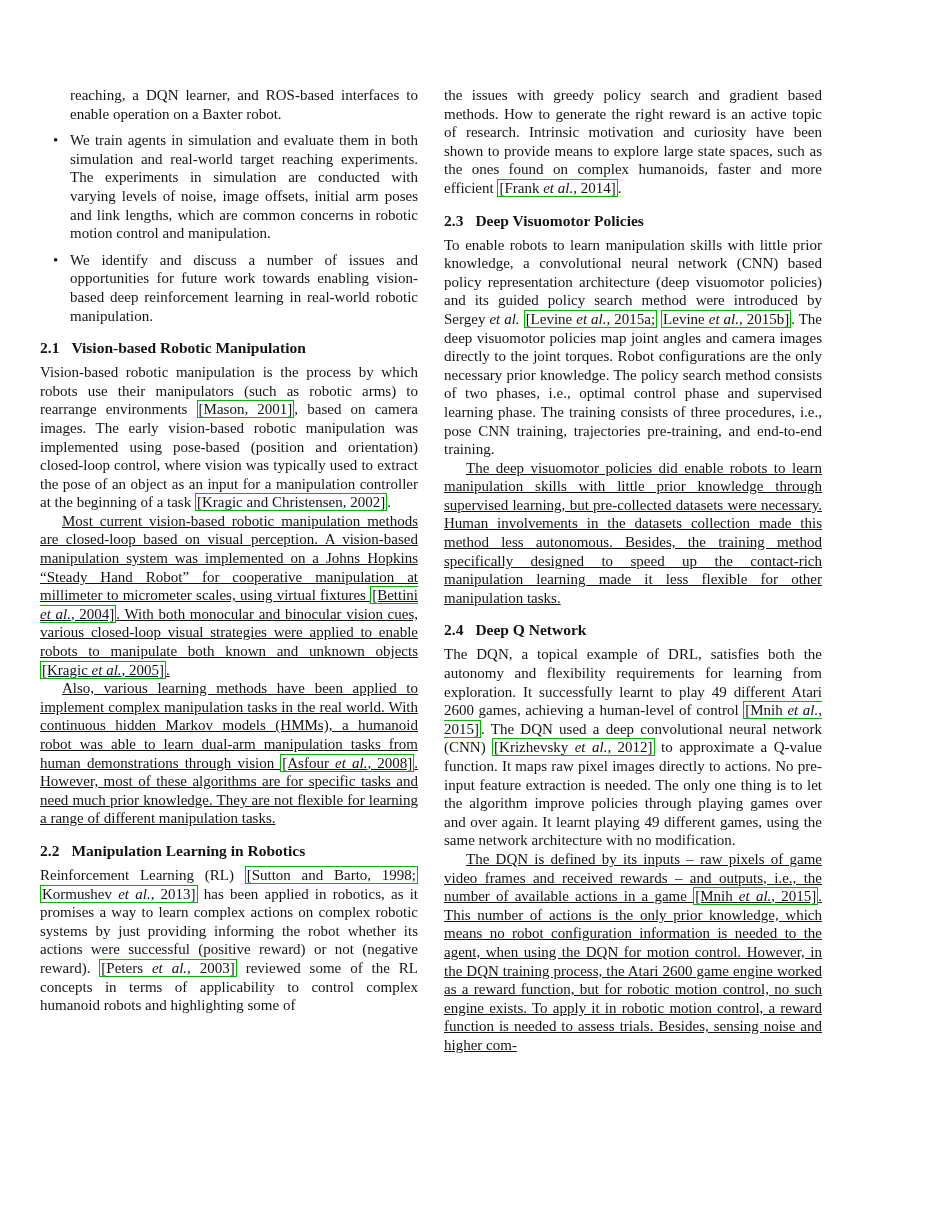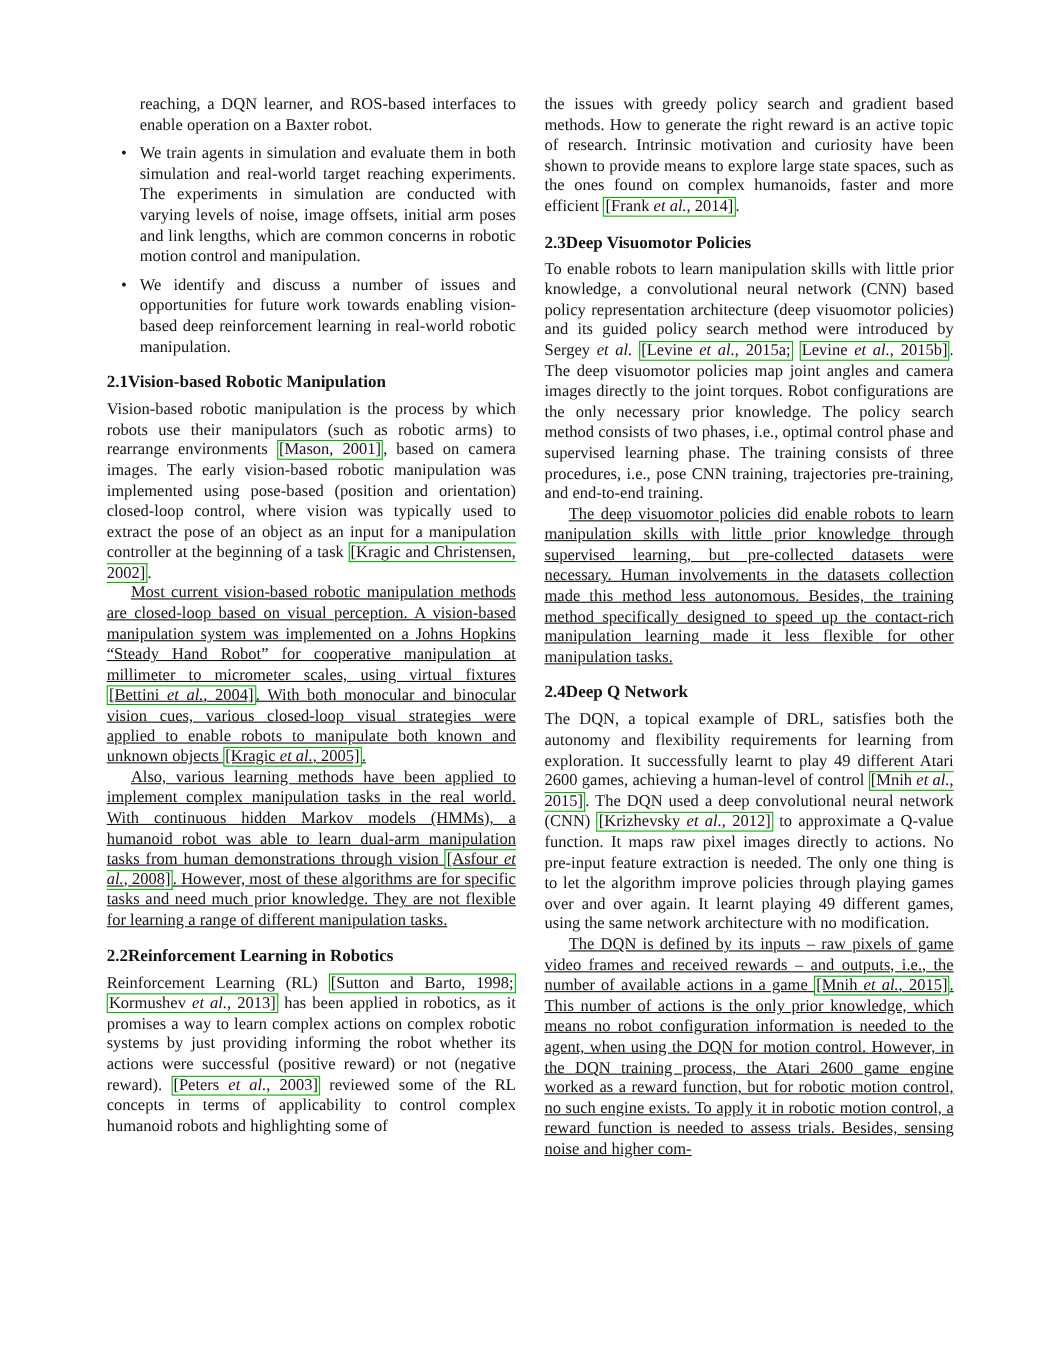--- a/index.html
+++ b/index.html
@@ -11,21 +11,21 @@
     width: 952px;
     height: 1232px;
     overflow: hidden;
     font-family: "Liberation Serif", "DejaVu Serif", serif;
     color: #141414;
   }
   .page {
     box-sizing: border-box;
     width: 952px;
     height: 881px;
-    padding: 86px 85px 40px 97px;
+    padding: 86px 85px 40px 40px;
     display: flex;
     gap: 26px;
   }
   .column {
     width: 378px;
     font-size: 15px;
     line-height: 18.6px;
     text-align: justify;
   }
   .para {
@@ -57,40 +57,40 @@
     line-height: 22px;
   }
   .section-heading .sec-num { margin-right: 14px; }
   .subsection-heading {
     font-size: 15.5px;
     font-weight: bold;
     text-align: left;
     margin: 13px 0 6px 0;
     line-height: 19px;
   }
-  .subsection-heading .sec-num { }
+  .subsection-heading .sec-num { margin-right: 12px; }
   .cite {
     border: 1px solid var(--cite-color, #00b400);
     padding: 0 1px;
   }
   i { font-style: italic; }
 </style>
 </head>
 <body>
 
 <div class="page">
   <div class="column">
       <p class="para cont">reaching, a DQN learner, and ROS-based interfaces to enable operation on a Baxter robot.</p>
       <div class="bullet-item"><span class="bullet-marker">•</span>We train agents in simulation and evaluate them in both simulation and real-world target reaching experiments. The experiments in simulation are conducted with varying levels of noise, image offsets, initial arm poses and link lengths, which are common concerns in robotic motion control and manipulation.</div>
       <div class="bullet-item"><span class="bullet-marker">•</span>We identify and discuss a number of issues and opportunities for future work towards enabling vision-based deep reinforcement learning in real-world robotic manipulation.</div>
       <div class="subsection-heading"><span class="sec-num">2.1</span><span class="sec-title">Vision-based Robotic Manipulation</span></div>
       <p class="para">Vision-based robotic manipulation is the process by which robots use their manipulators (such as robotic arms) to rearrange environments <span class="cite">[Mason, 2001]</span>, based on camera images. The early vision-based robotic manipulation was implemented using pose-based (position and orientation) closed-loop control, where vision was typically used to extract the pose of an object as an input for a manipulation controller at the beginning of a task <span class="cite">[Kragic and Christensen, 2002]</span>.</p>
       <p class="para indent">Most current vision-based robotic manipulation methods are closed-loop based on visual perception. A vision-based manipulation system was implemented on a Johns Hopkins “Steady Hand Robot” for cooperative manipulation at millimeter to micrometer scales, using virtual fixtures <span class="cite">[Bettini <i>et al.</i>, 2004]</span>. With both monocular and binocular vision cues, various closed-loop visual strategies were applied to enable robots to manipulate both known and unknown objects <span class="cite">[Kragic <i>et al.</i>, 2005]</span>.</p>
       <p class="para indent">Also, various learning methods have been applied to implement complex manipulation tasks in the real world. With continuous hidden Markov models (HMMs), a humanoid robot was able to learn dual-arm manipulation tasks from human demonstrations through vision <span class="cite">[Asfour <i>et al.</i>, 2008]</span>. However, most of these algorithms are for specific tasks and need much prior knowledge. They are not flexible for learning a range of different manipulation tasks.</p>
-      <div class="subsection-heading"><span class="sec-num">2.2</span><span class="sec-title">Reinforcement Learning in Robotics</span></div>
+      <div class="subsection-heading"><span class="sec-num">2.2</span><span class="sec-title">Manipulation Learning in Robotics</span></div>
       <p class="para">Reinforcement Learning (RL) <span class="cite">[Sutton and Barto, 1998;</span> <span class="cite">Kormushev <i>et al.</i>, 2013]</span> has been applied in robotics, as it promises a way to learn complex actions on complex robotic systems by just providing informing the robot whether its actions were successful (positive reward) or not (negative reward). <span class="cite">[Peters <i>et al.</i>, 2003]</span> reviewed some of the RL concepts in terms of applicability to control complex humanoid robots and highlighting some of</p>
     </div>
   <div class="column">
       <p class="para">the issues with greedy policy search and gradient based methods. How to generate the right reward is an active topic of research. Intrinsic motivation and curiosity have been shown to provide means to explore large state spaces, such as the ones found on complex humanoids, faster and more efficient <span class="cite">[Frank <i>et al.</i>, 2014]</span>.</p>
       <div class="subsection-heading"><span class="sec-num">2.3</span><span class="sec-title">Deep Visuomotor Policies</span></div>
       <p class="para">To enable robots to learn manipulation skills with little prior knowledge, a convolutional neural network (CNN) based policy representation architecture (deep visuomotor policies) and its guided policy search method were introduced by Sergey <i>et al.</i> <span class="cite">[Levine <i>et al.</i>, 2015a;</span> <span class="cite">Levine <i>et al.</i>, 2015b]</span>. The deep visuomotor policies map joint angles and camera images directly to the joint torques. Robot configurations are the only necessary prior knowledge. The policy search method consists of two phases, i.e., optimal control phase and supervised learning phase. The training consists of three procedures, i.e., pose CNN training, trajectories pre-training, and end-to-end training.</p>
       <p class="para indent">The deep visuomotor policies did enable robots to learn manipulation skills with little prior knowledge through supervised learning, but pre-collected datasets were necessary. Human involvements in the datasets collection made this method less autonomous. Besides, the training method specifically designed to speed up the contact-rich manipulation learning made it less flexible for other manipulation tasks.</p>
       <div class="subsection-heading"><span class="sec-num">2.4</span><span class="sec-title">Deep Q Network</span></div>
       <p class="para">The DQN, a topical example of DRL, satisfies both the autonomy and flexibility requirements for learning from exploration. It successfully learnt to play 49 different Atari 2600 games, achieving a human-level of control <span class="cite">[Mnih <i>et al.</i>, 2015]</span>. The DQN used a deep convolutional neural network (CNN) <span class="cite">[Krizhevsky <i>et al.</i>, 2012]</span> to approximate a Q-value function. It maps raw pixel images directly to actions. No pre-input feature extraction is needed. The only one thing is to let the algorithm improve policies through playing games over and over again. It learnt playing 49 different games, using the same network architecture with no modification.</p>
       <p class="para indent">The DQN is defined by its inputs – raw pixels of game video frames and received rewards – and outputs, i.e., the number of available actions in a game <span class="cite">[Mnih <i>et al.</i>, 2015]</span>. This number of actions is the only prior knowledge, which means no robot configuration information is needed to the agent, when using the DQN for motion control. However, in the DQN training process, the Atari 2600 game engine worked as a reward function, but for robotic motion control, no such engine exists. To apply it in robotic motion control, a reward function is needed to assess trials. Besides, sensing noise and higher com-</p>

